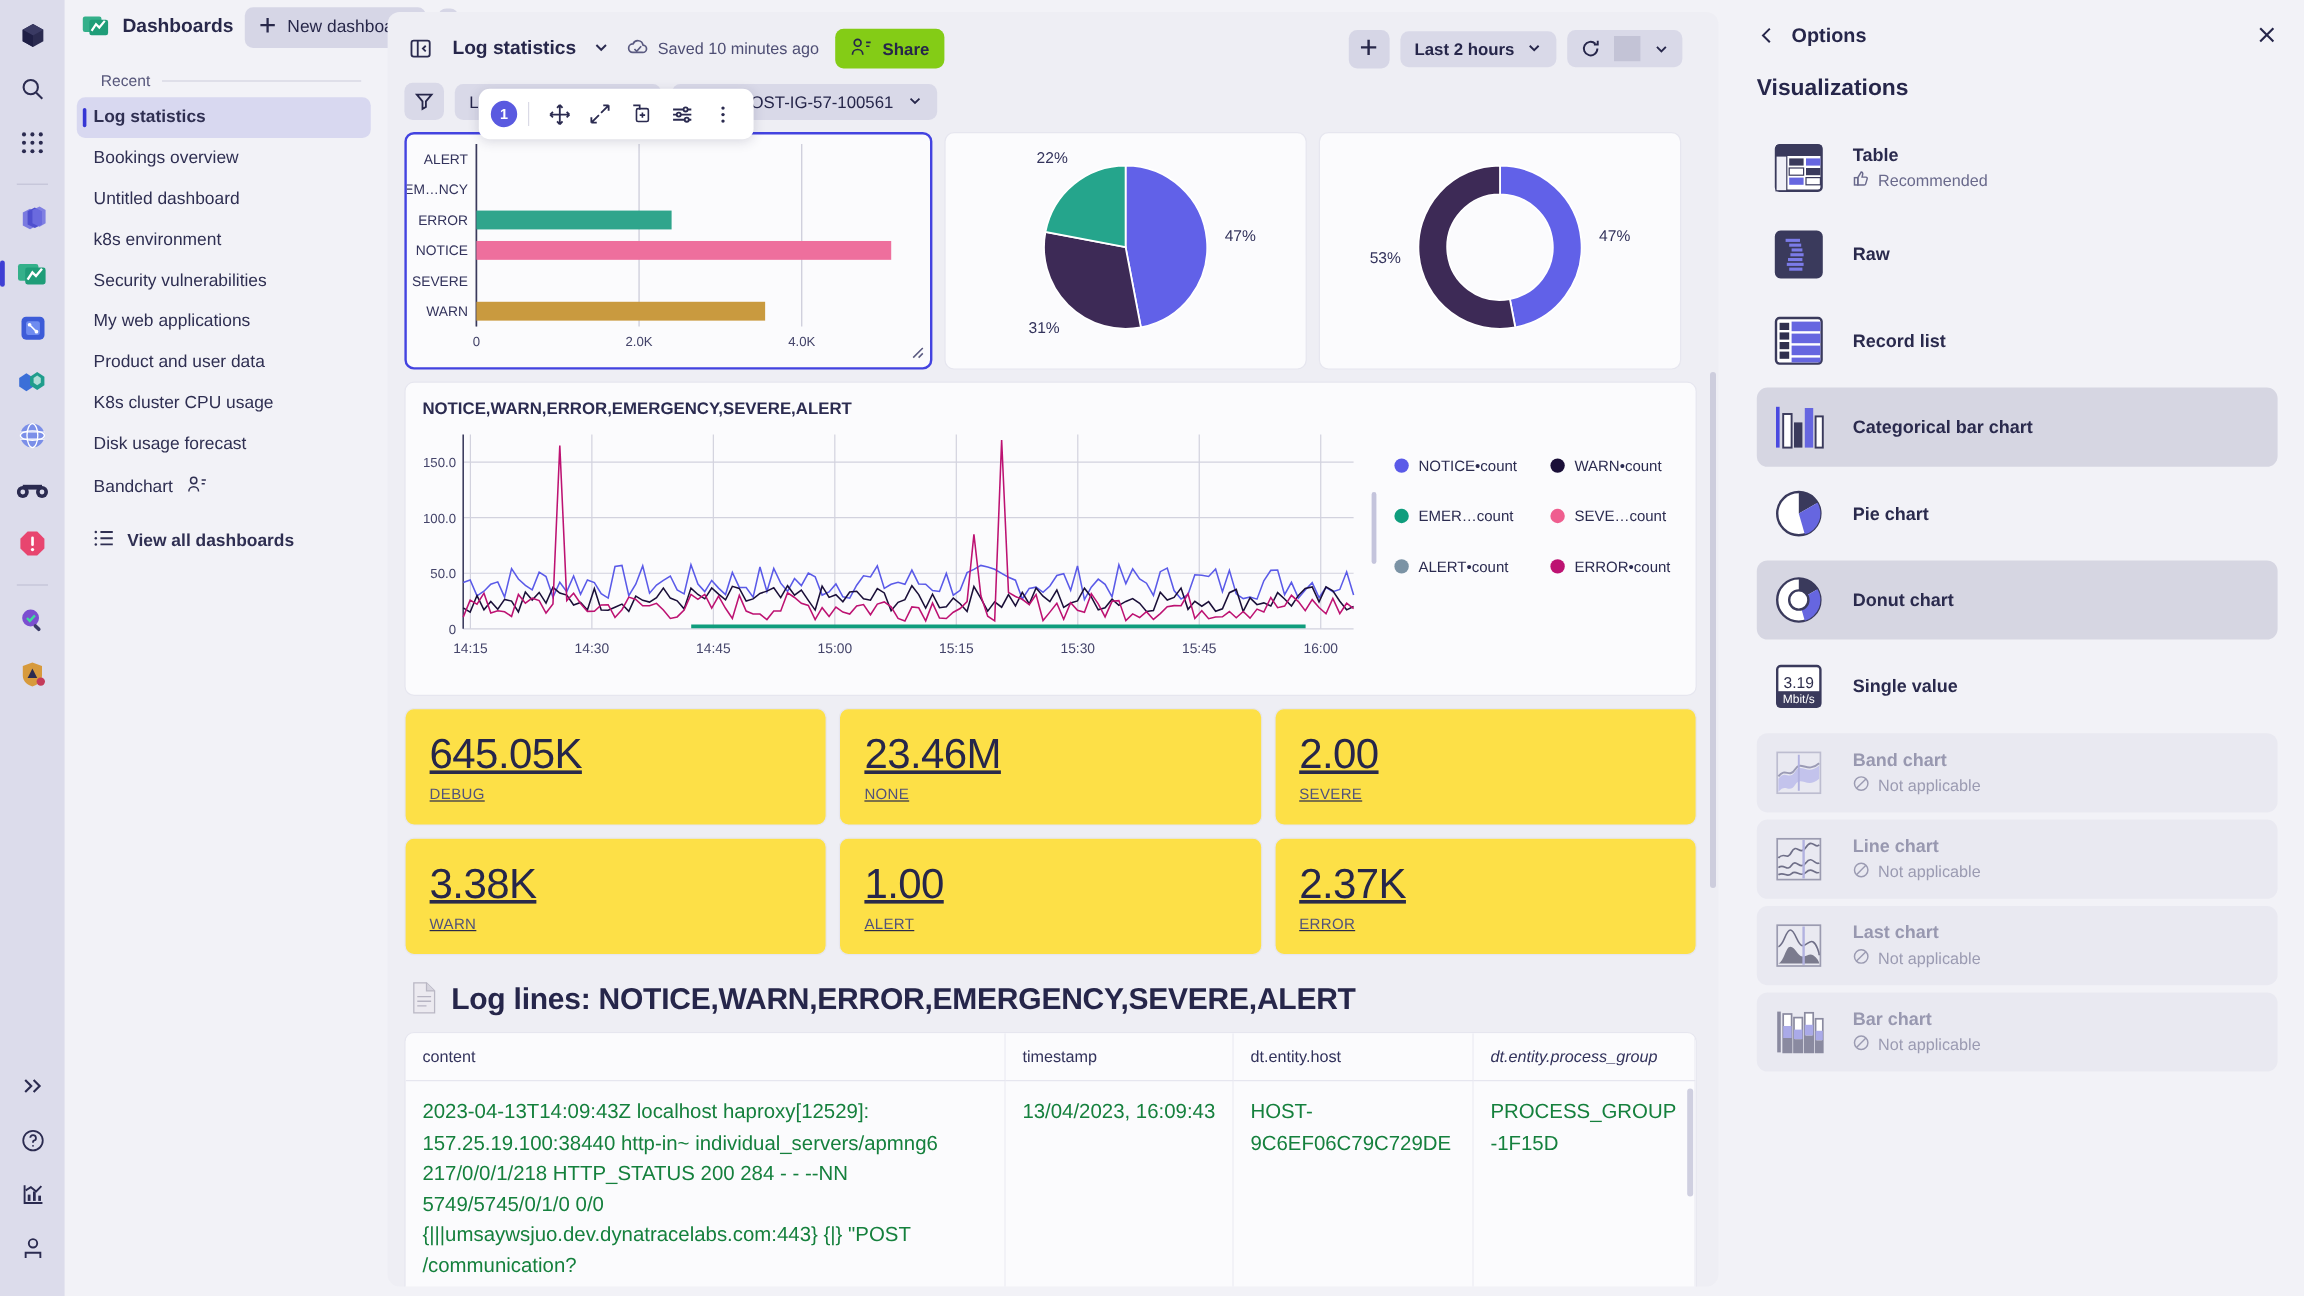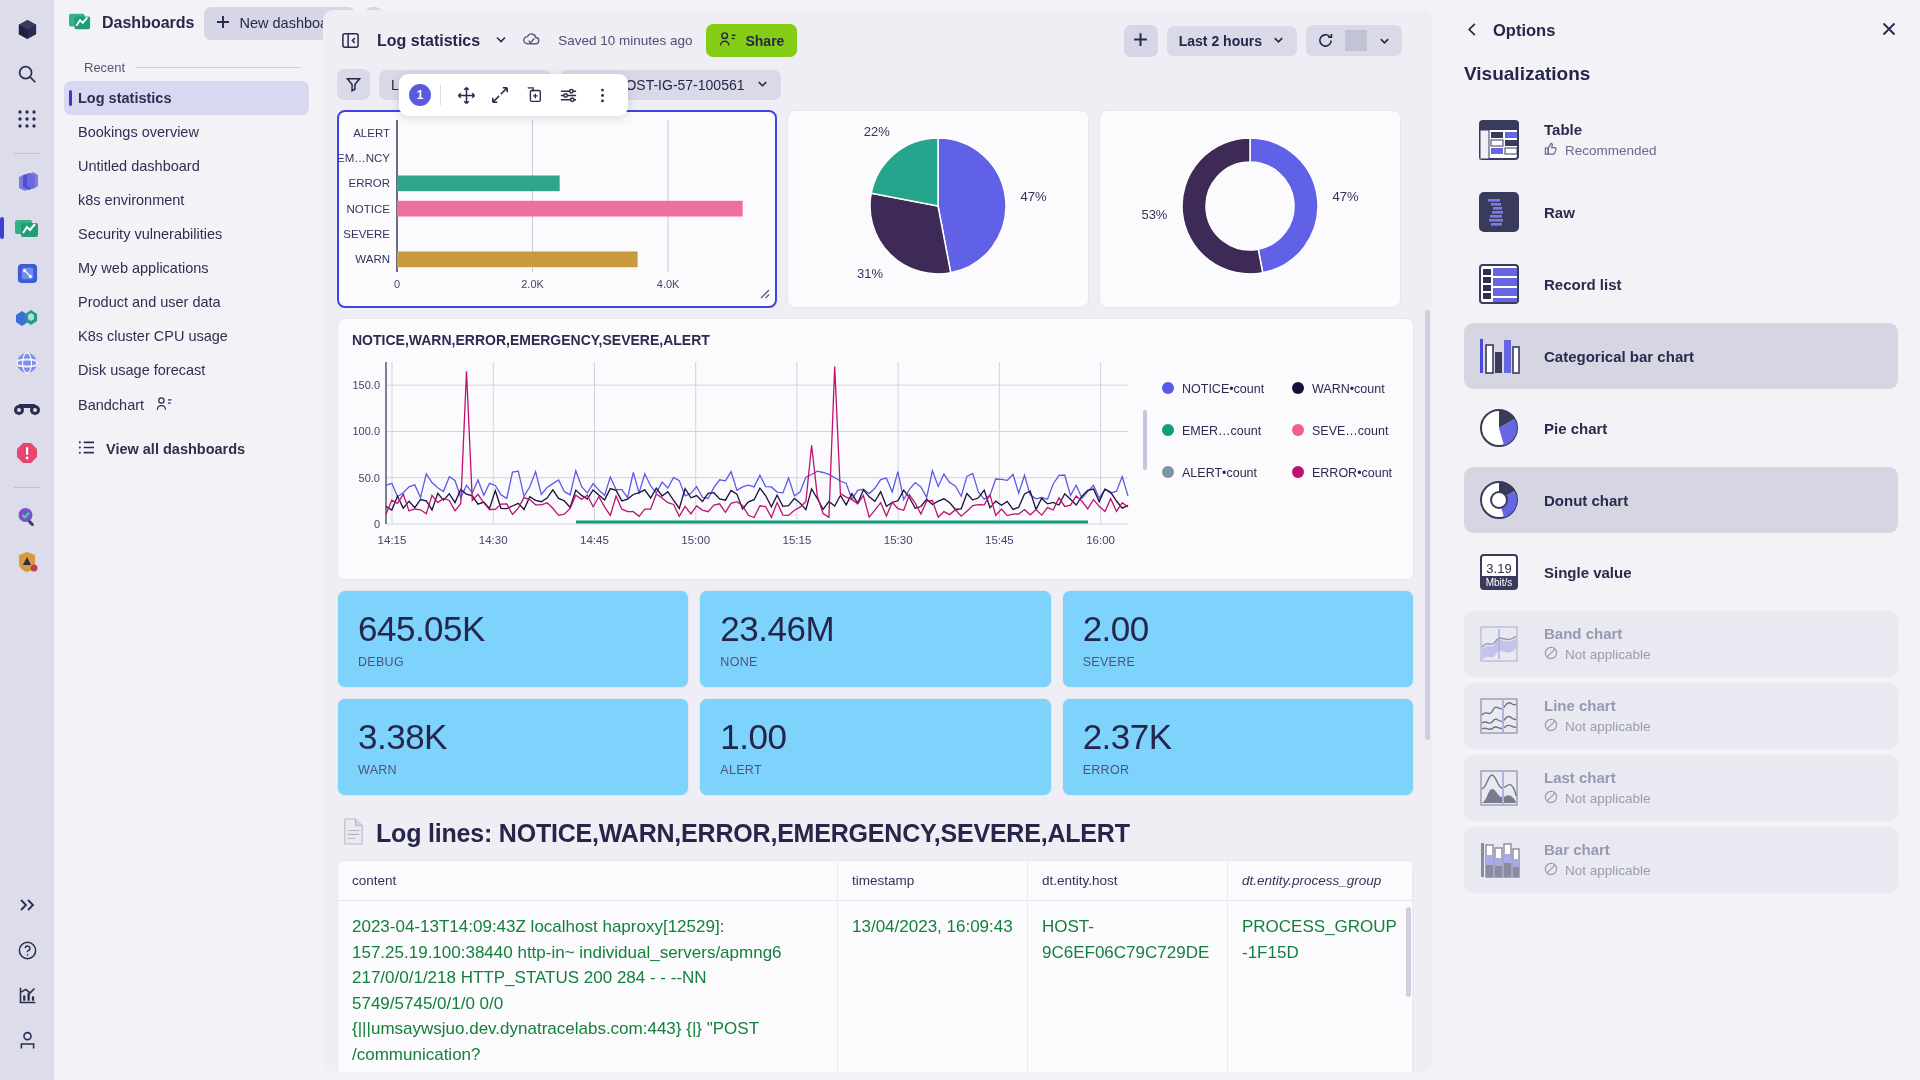--- a/index.html
+++ b/index.html
@@ -72,21 +72,21 @@
   .canvas {
     background:#eeeef4; border-radius:10px; height:1062px; overflow:hidden;
     position:relative;
   }
   .dash-head {
     display:flex; align-items:center; gap:14px; padding:14px 18px 6px 14px;
   }
   .icon-btn-plain { width:26px;height:26px; display:flex;align-items:center;justify-content:center; cursor:pointer;}
   .dash-name { font-size:16px; font-weight:600; color:#26264a; }
   .chev { display:inline-block; }
-  .saved { display:flex; align-items:center; gap:17px; color:#4e4e74; font-size:13.5px; }
+  .saved { display:flex; align-items:center; gap:7px; color:#4e4e74; font-size:13.5px; }
   .share-btn {
     display:flex; align-items:center; gap:8px; background:#84cc16;
     padding:7px 13px; border-radius:7px; font-size:14px; font-weight:600;
     color:#26264a; cursor:pointer;
   }
   .head-right { margin-left:auto; display:flex; align-items:center; gap:9px; padding-right:12px;}
   .tp-btn {
     background:#d9d9e8; border-radius:7px; display:flex; align-items:center;
     gap:10px; padding:7px 12px; font-size:14px; font-weight:600; color:#26264a; cursor:pointer;
   }
@@ -117,21 +117,21 @@
      font-size:12px; font-weight:700; display:flex;align-items:center;justify-content:center;}
   .tb-sep { width:1px; height:20px; background:#dadae6; margin:0 7px; }
   .tb-ic { width:32px;height:30px; display:flex;align-items:center;justify-content:center; cursor:pointer;}
 
   .resize-grip { position:absolute; right:5px; bottom:4px; }
 
   .card-title { font-size:14px; font-weight:600; color:#2b2b50; padding:13px 0 0 14px;}
 
   
   .sv-grid { display:grid; grid-template-columns:repeat(3,1fr); gap:10px; margin-top:10px; }
-  .sv-tile { background:#7dd3fc; border:1px solid #e6e6ef; border-radius:8px; padding:18px 20px 16px; height:98px;}
+  .sv-tile { background:#fde047; border:1px solid #e6e6ef; border-radius:8px; padding:18px 20px 16px; height:98px;text-decoration:underline;}
   .sv-num { font-size:35px; font-weight:400; color:#26264a; letter-spacing:-.5px; line-height:1.12; }
   .sv-lbl { font-size:12.5px; color:#52527a; margin-top:7px; letter-spacing:.3px;}
 
   
   .loglines-title { display:flex; align-items:center; gap:10px; padding:22px 0 12px 4px; }
   .loglines-title span.t { font-size:25px; font-weight:700; color:#26264a; letter-spacing:-.2px;}
   .logtable { background:#fbfbfd; border:1px solid #e6e6ef; border-radius:8px; overflow:hidden; }
   .logtable table { width:100%; border-collapse:collapse; }
   .logtable th {
     text-align:left; font-size:13.5px; font-weight:400; color:#33335c;

